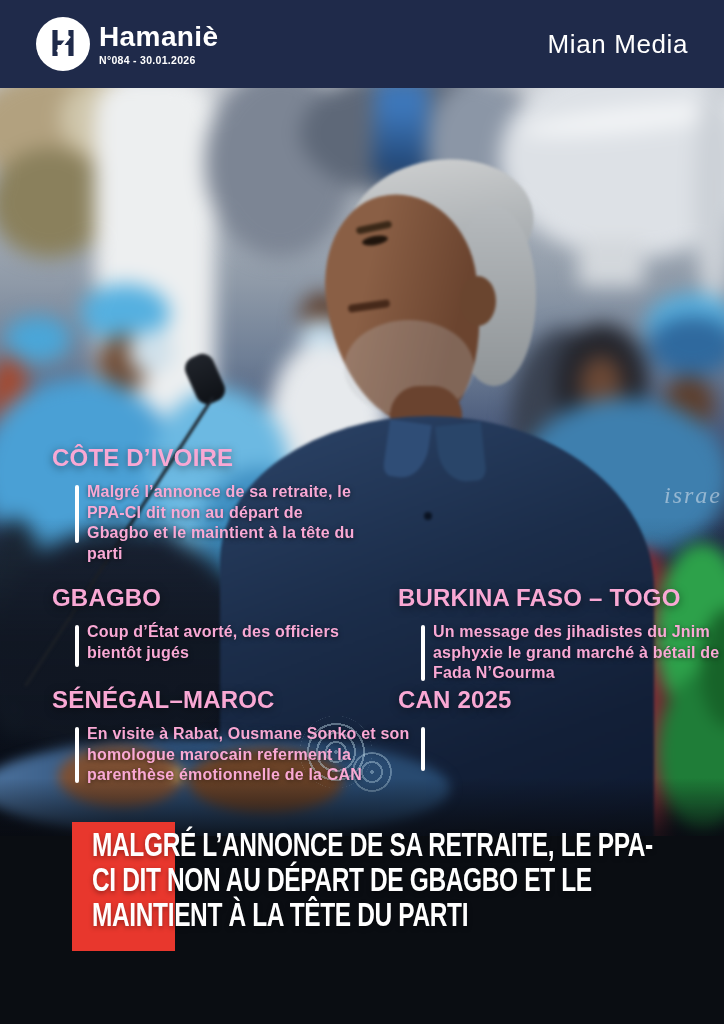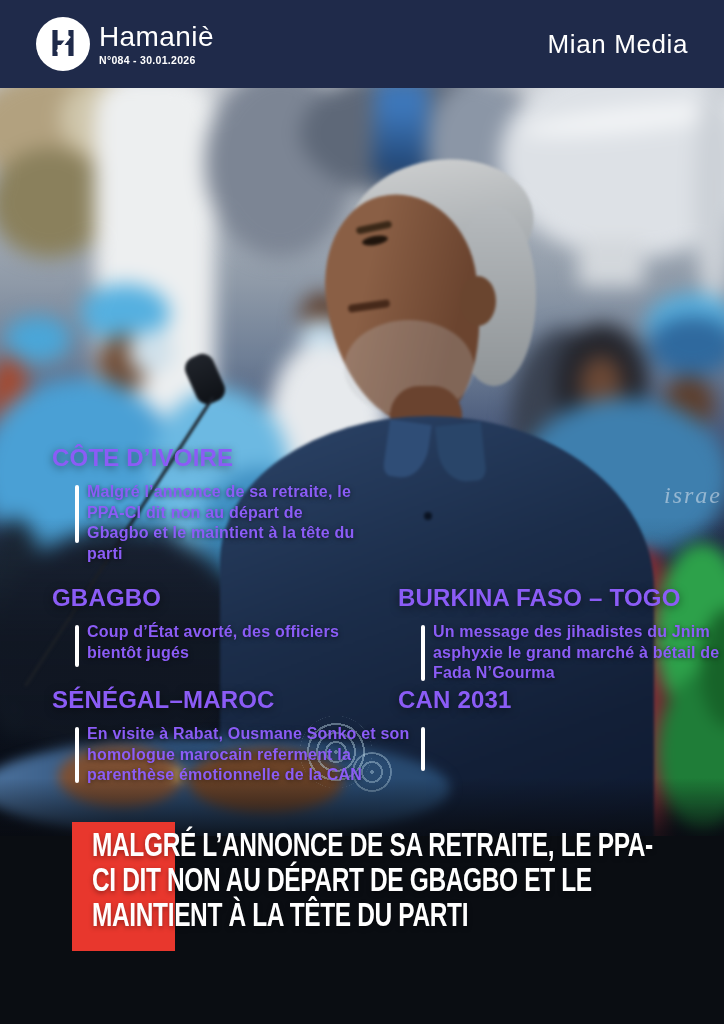--- a/index.html
+++ b/index.html
@@ -7,21 +7,21 @@
          font-family:"Liberation Sans",sans-serif;}
 
   
   .masthead{position:absolute;top:0;left:0;right:0;height:88px;background:var(--navy,#1f2a4a);
             display:flex;align-items:center;justify-content:space-between;padding:0 36px;box-sizing:border-box;z-index:30;}
   .logo{display:flex;align-items:center;gap:9px;}
   .logo-circle{width:54px;height:54px;border-radius:50%;background:#fff;color:var(--navy,#1f2a4a);
                display:flex;align-items:center;justify-content:center;font-weight:bold;font-size:36px;position:relative;}
   .logo-circle .slash{position:absolute;width:3px;height:20px;background:#fff;transform:rotate(38deg);left:26px;top:17px;}
   .logo-text{display:flex;flex-direction:column;}
-  .logo-name{color:#fff;font-size:28px;font-weight:400;letter-spacing:.4px;line-height:1;}
+  .logo-name{color:#fff;font-size:28px;font-weight:700;letter-spacing:.4px;line-height:1;}
   .logo-issue{color:#fff;font-size:10.5px;font-weight:700;letter-spacing:.3px;margin-top:3px;}
   .brand{color:#fff;font-size:26px;font-weight:400;letter-spacing:.6px;}
 
   
   .photo{position:absolute;top:88px;left:0;width:724px;height:748px;overflow:hidden;
     background:linear-gradient(180deg,#c6cad0 0%,#b8bec6 8%,#a8b0ba 16%,#8f9aa8 26%,#6f7f96 36%,
                #49597a 46%,#2c3a58 56%,#1b2640 68%,#10182a 80%,#090d18 100%);}
   .layer{position:absolute;inset:0;}
   .blur1{filter:blur(10px);}
   .blur2{filter:blur(8px);}
@@ -109,21 +109,21 @@
   
   .swirl{position:absolute;border-radius:50%;
          background:repeating-radial-gradient(circle at 50% 50%,rgba(205,232,246,.9) 0 2px,rgba(205,232,246,0) 2px 9px);}
   #swirl1{left:300px;top:628px;width:72px;height:72px;opacity:.45}
   #swirl2{left:352px;top:664px;width:40px;height:40px;opacity:.4}
   .watermark{position:absolute;left:664px;top:394px;font-family:"Liberation Serif",serif;font-style:italic;
              font-size:24px;color:rgba(235,240,245,.5);letter-spacing:2px;}
 
   
   .overlay{position:absolute;inset:0;z-index:20;}
-  .sec{position:absolute;color:#8b5cf6;}
+  .sec{position:absolute;color:#f9a8d4;}
   .sec-heading{margin:0 0 0 9px;font-size:24px;font-weight:700;line-height:1;letter-spacing:.2px;
                text-shadow:0 2px 8px rgba(0,0,0,.5);}
   .sec-body{display:flex;align-items:flex-start;margin-top:12px;padding-left:32px;}
   .sec-bar{flex:none;width:4px;border-radius:2px;background:#fff;margin:3px 8px 0 0;}
   .bar-a{height:58px}.bar-b{height:42px}.bar-c{height:56px}.bar-d{height:44px}
   .sec-text{margin:0;font-size:16px;font-weight:700;line-height:20.5px;letter-spacing:.2px;
             white-space:nowrap;text-shadow:0 1px 5px rgba(0,0,0,.55);}
   #sec-cote{left:43px;top:446px;}
   #sec-nigeria{left:43px;top:586px;}
   #sec-senegal{left:43px;top:688px;}
@@ -260,21 +260,21 @@
 
     <section class="sec" id="sec-burkina">
       <h2 class="sec-heading">BURKINA FASO – TOGO</h2>
       <div class="sec-body">
         <span class="sec-bar bar-c"></span>
         <p class="sec-text">Un message des jihadistes du Jnim<br>asphyxie le grand marché à bétail de<br>Fada N’Gourma</p>
       </div>
     </section>
 
     <section class="sec" id="sec-can">
-      <h2 class="sec-heading">CAN 2031</h2>
+      <h2 class="sec-heading">CAN 2025</h2>
       <div class="sec-body">
         <span class="sec-bar bar-d"></span>
       </div>
     </section>
 
     <div class="headline-red"></div>
     <div class="headline">
       <div class="hl-line">MALGRÉ L’ANNONCE DE SA RETRAITE, LE PPA-</div>
       <div class="hl-line">CI DIT NON AU DÉPART DE GBAGBO ET LE</div>
       <div class="hl-line">MAINTIENT À LA TÊTE DU PARTI</div>

